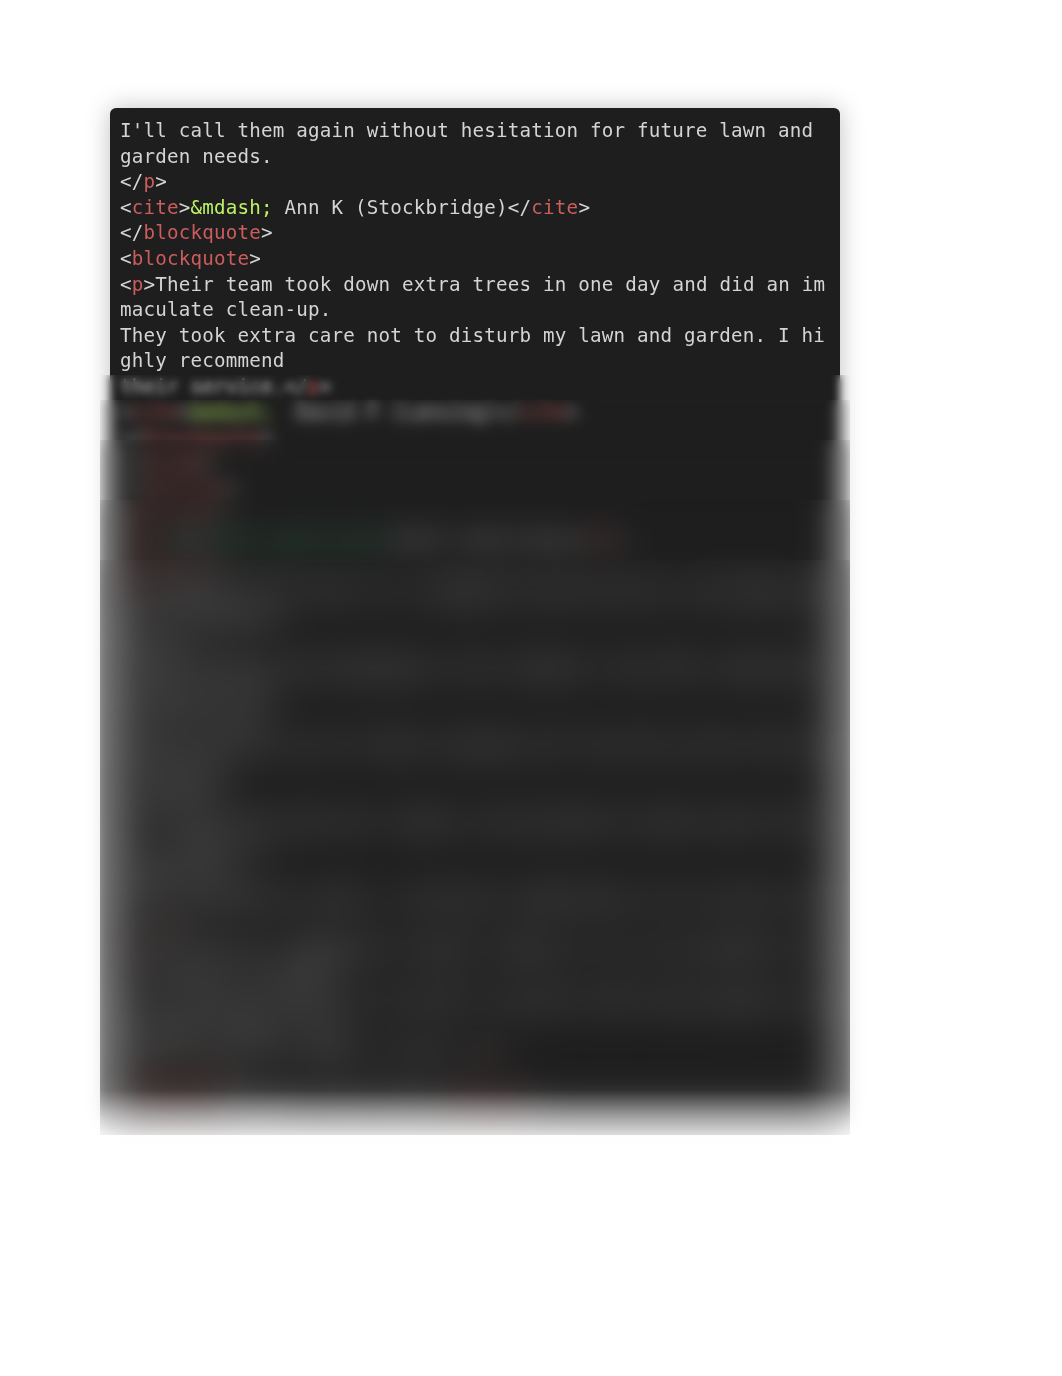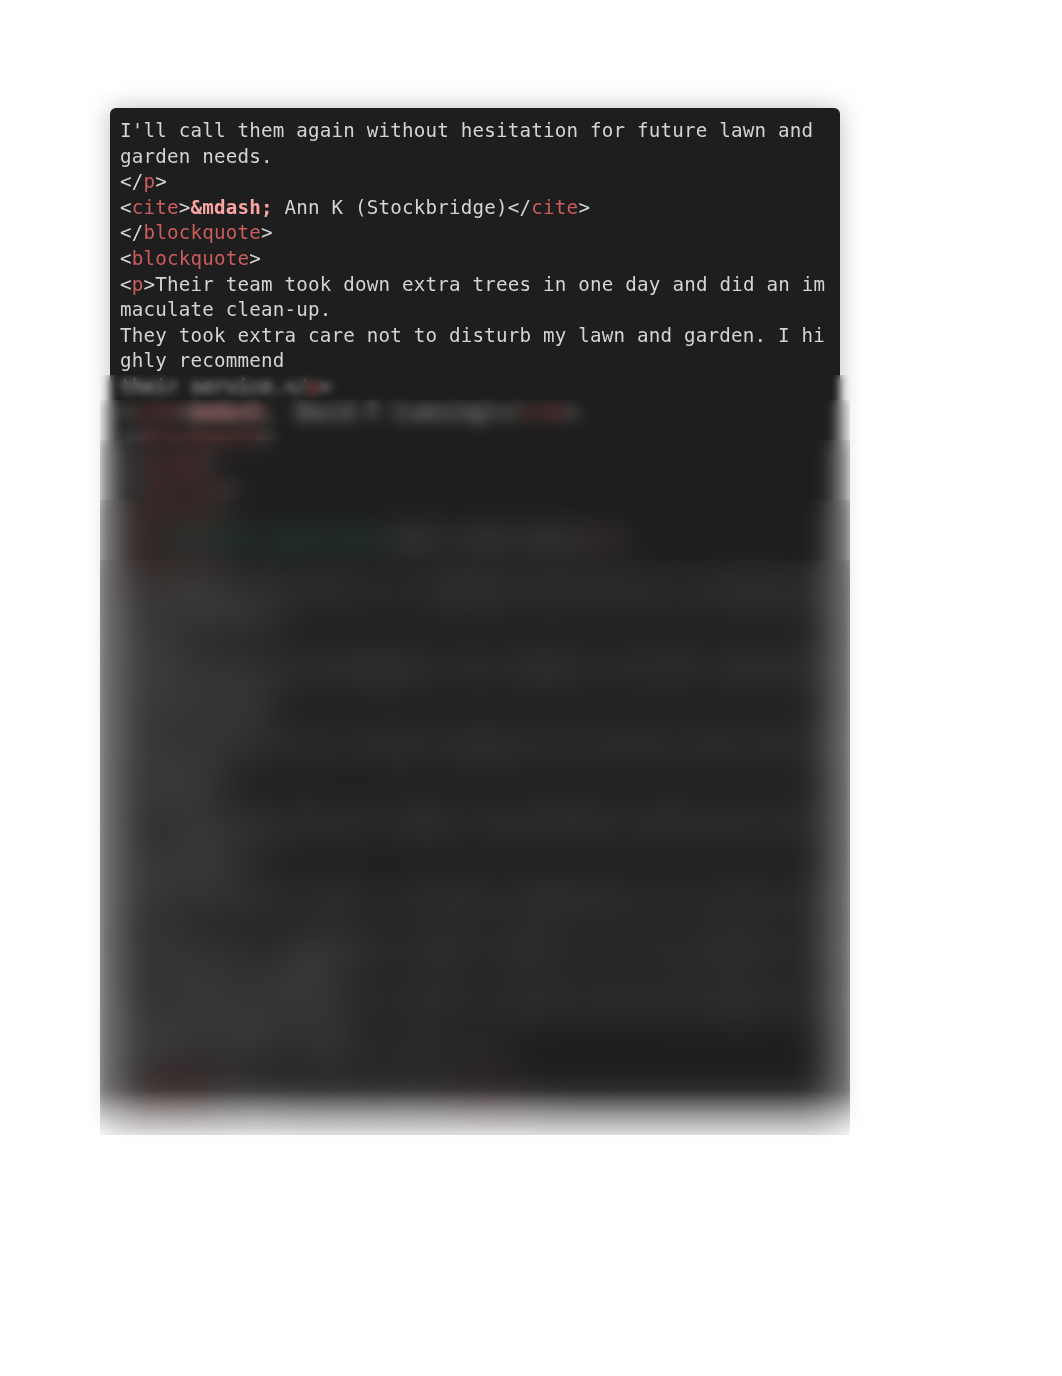--- a/index.html
+++ b/index.html
@@ -32,21 +32,21 @@
     box-shadow: 0 0 25px rgba(0,0,0,0.25);
     overflow: hidden;
   }
   pre {
     margin: 0;
     white-space: pre-wrap;
     word-break: break-all;
   }
   .t-punc  { color: #d4d4d4; }
   .t-tag   { color: #cd5c5c; }  
-  .t-ent   { color: #fca5a5; font-weight: bold; }  
+  .t-ent   { color: #bef264; }  
   .t-txt   { color: #d4d4d4; }
   .t-attr  { color: #66cdaa; }  
   .t-val   { color: #3cb371; }  
 
   
   .blur-stack {
     position: absolute;
     left: 100px;
     width: 750px;
     pointer-events: none;

